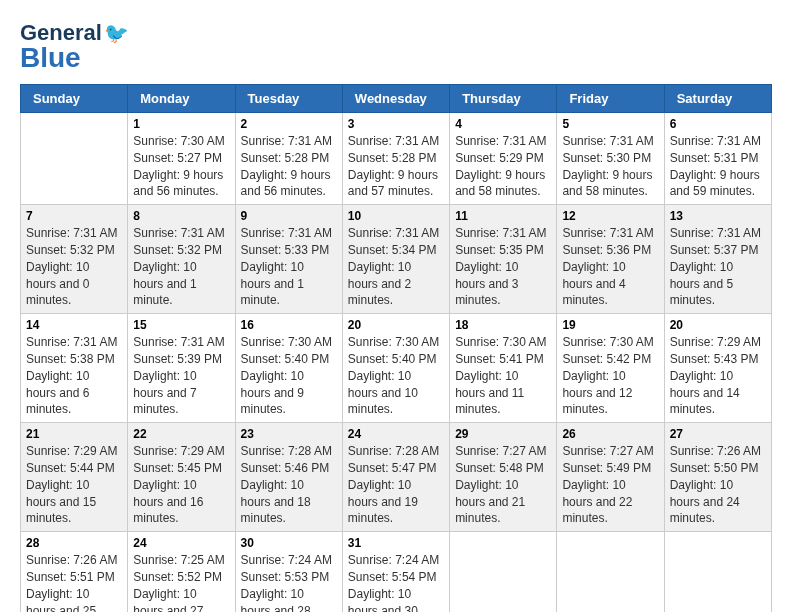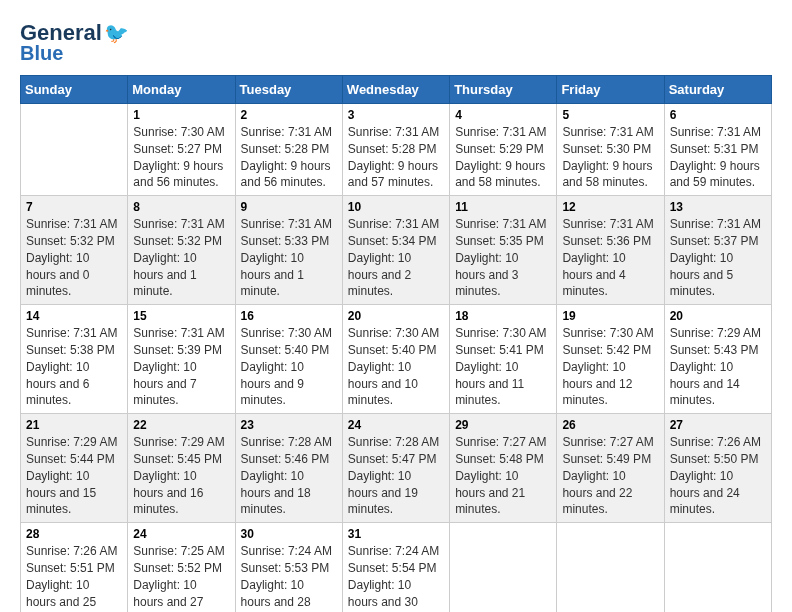--- a/index.html
+++ b/index.html
@@ -34,21 +34,21 @@
       color: #555;
     }
     table {
       width: 100%;
       border-collapse: collapse;
       font-size: 11px;
     }
     thead tr th {
       background-color: #2a6db5;
       color: white;
-      padding: 6px 4px;
+      padding: 6px 12px;
       text-align: left;
       font-size: 13px;
       font-weight: bold;
       border: 1px solid #1a5a9a;
     }
     tbody tr td {
       border: 1px solid #ccc;
       padding: 4px 5px;
       vertical-align: top;
       width: calc(100% / 7);
@@ -78,21 +78,21 @@
 <body>
 
 <div class="header-area">
   <div class="logo">
     <div style="display:flex;align-items:center;gap:2px;">
       <div style="font-size:22px;font-weight:bold;color:#1a3a5c;">
         <span style="color:#1a3a5c;">General</span>
       </div>
       <div style="color:#2a6db5;font-size:20px;line-height:1;">🐦</div>
     </div>
-    <div style="font-size:20px;font-weight:bold;color:#2a6db5;margin-top:-4px;">Blue</div>
+    <div style="font-size:28px;font-weight:bold;color:#2a6db5;margin-top:-4px;">Blue</div>
   </div>
   <div class="title-area">
     <div class="month-title"></div>
     <div class="location-title"></div>
   </div>
 </div>
 
 <table>
   <thead>
     <tr>

